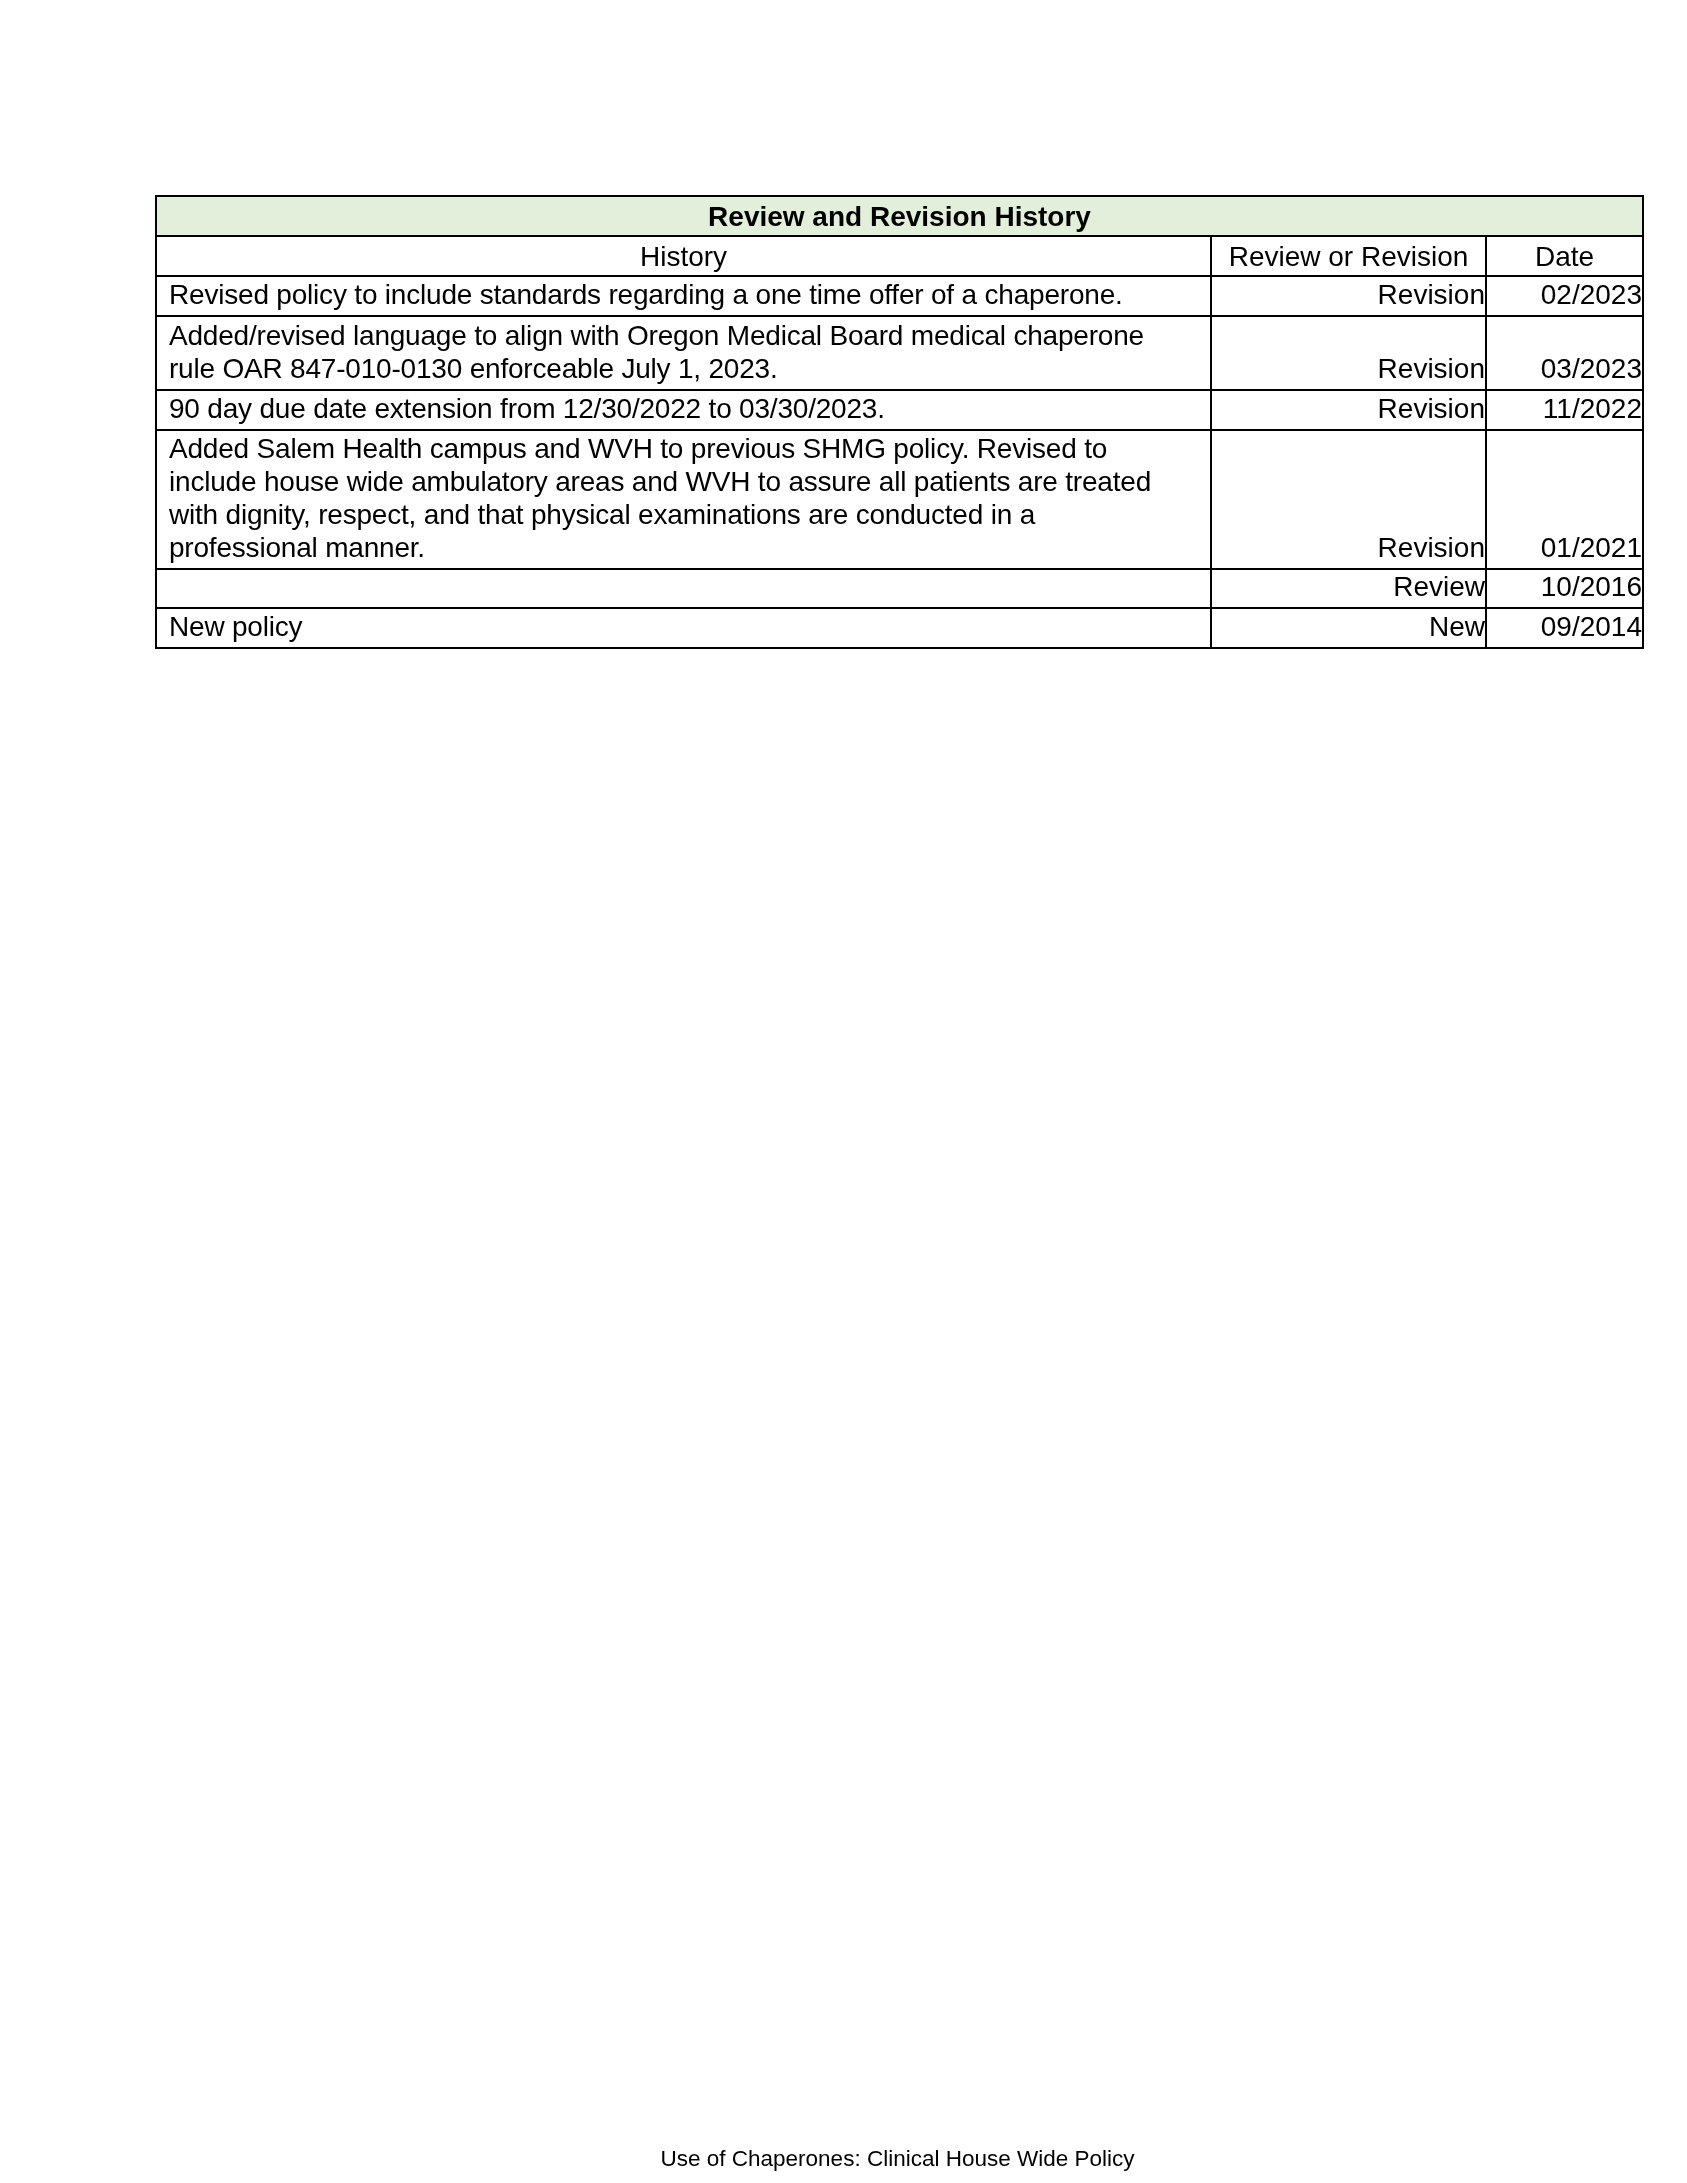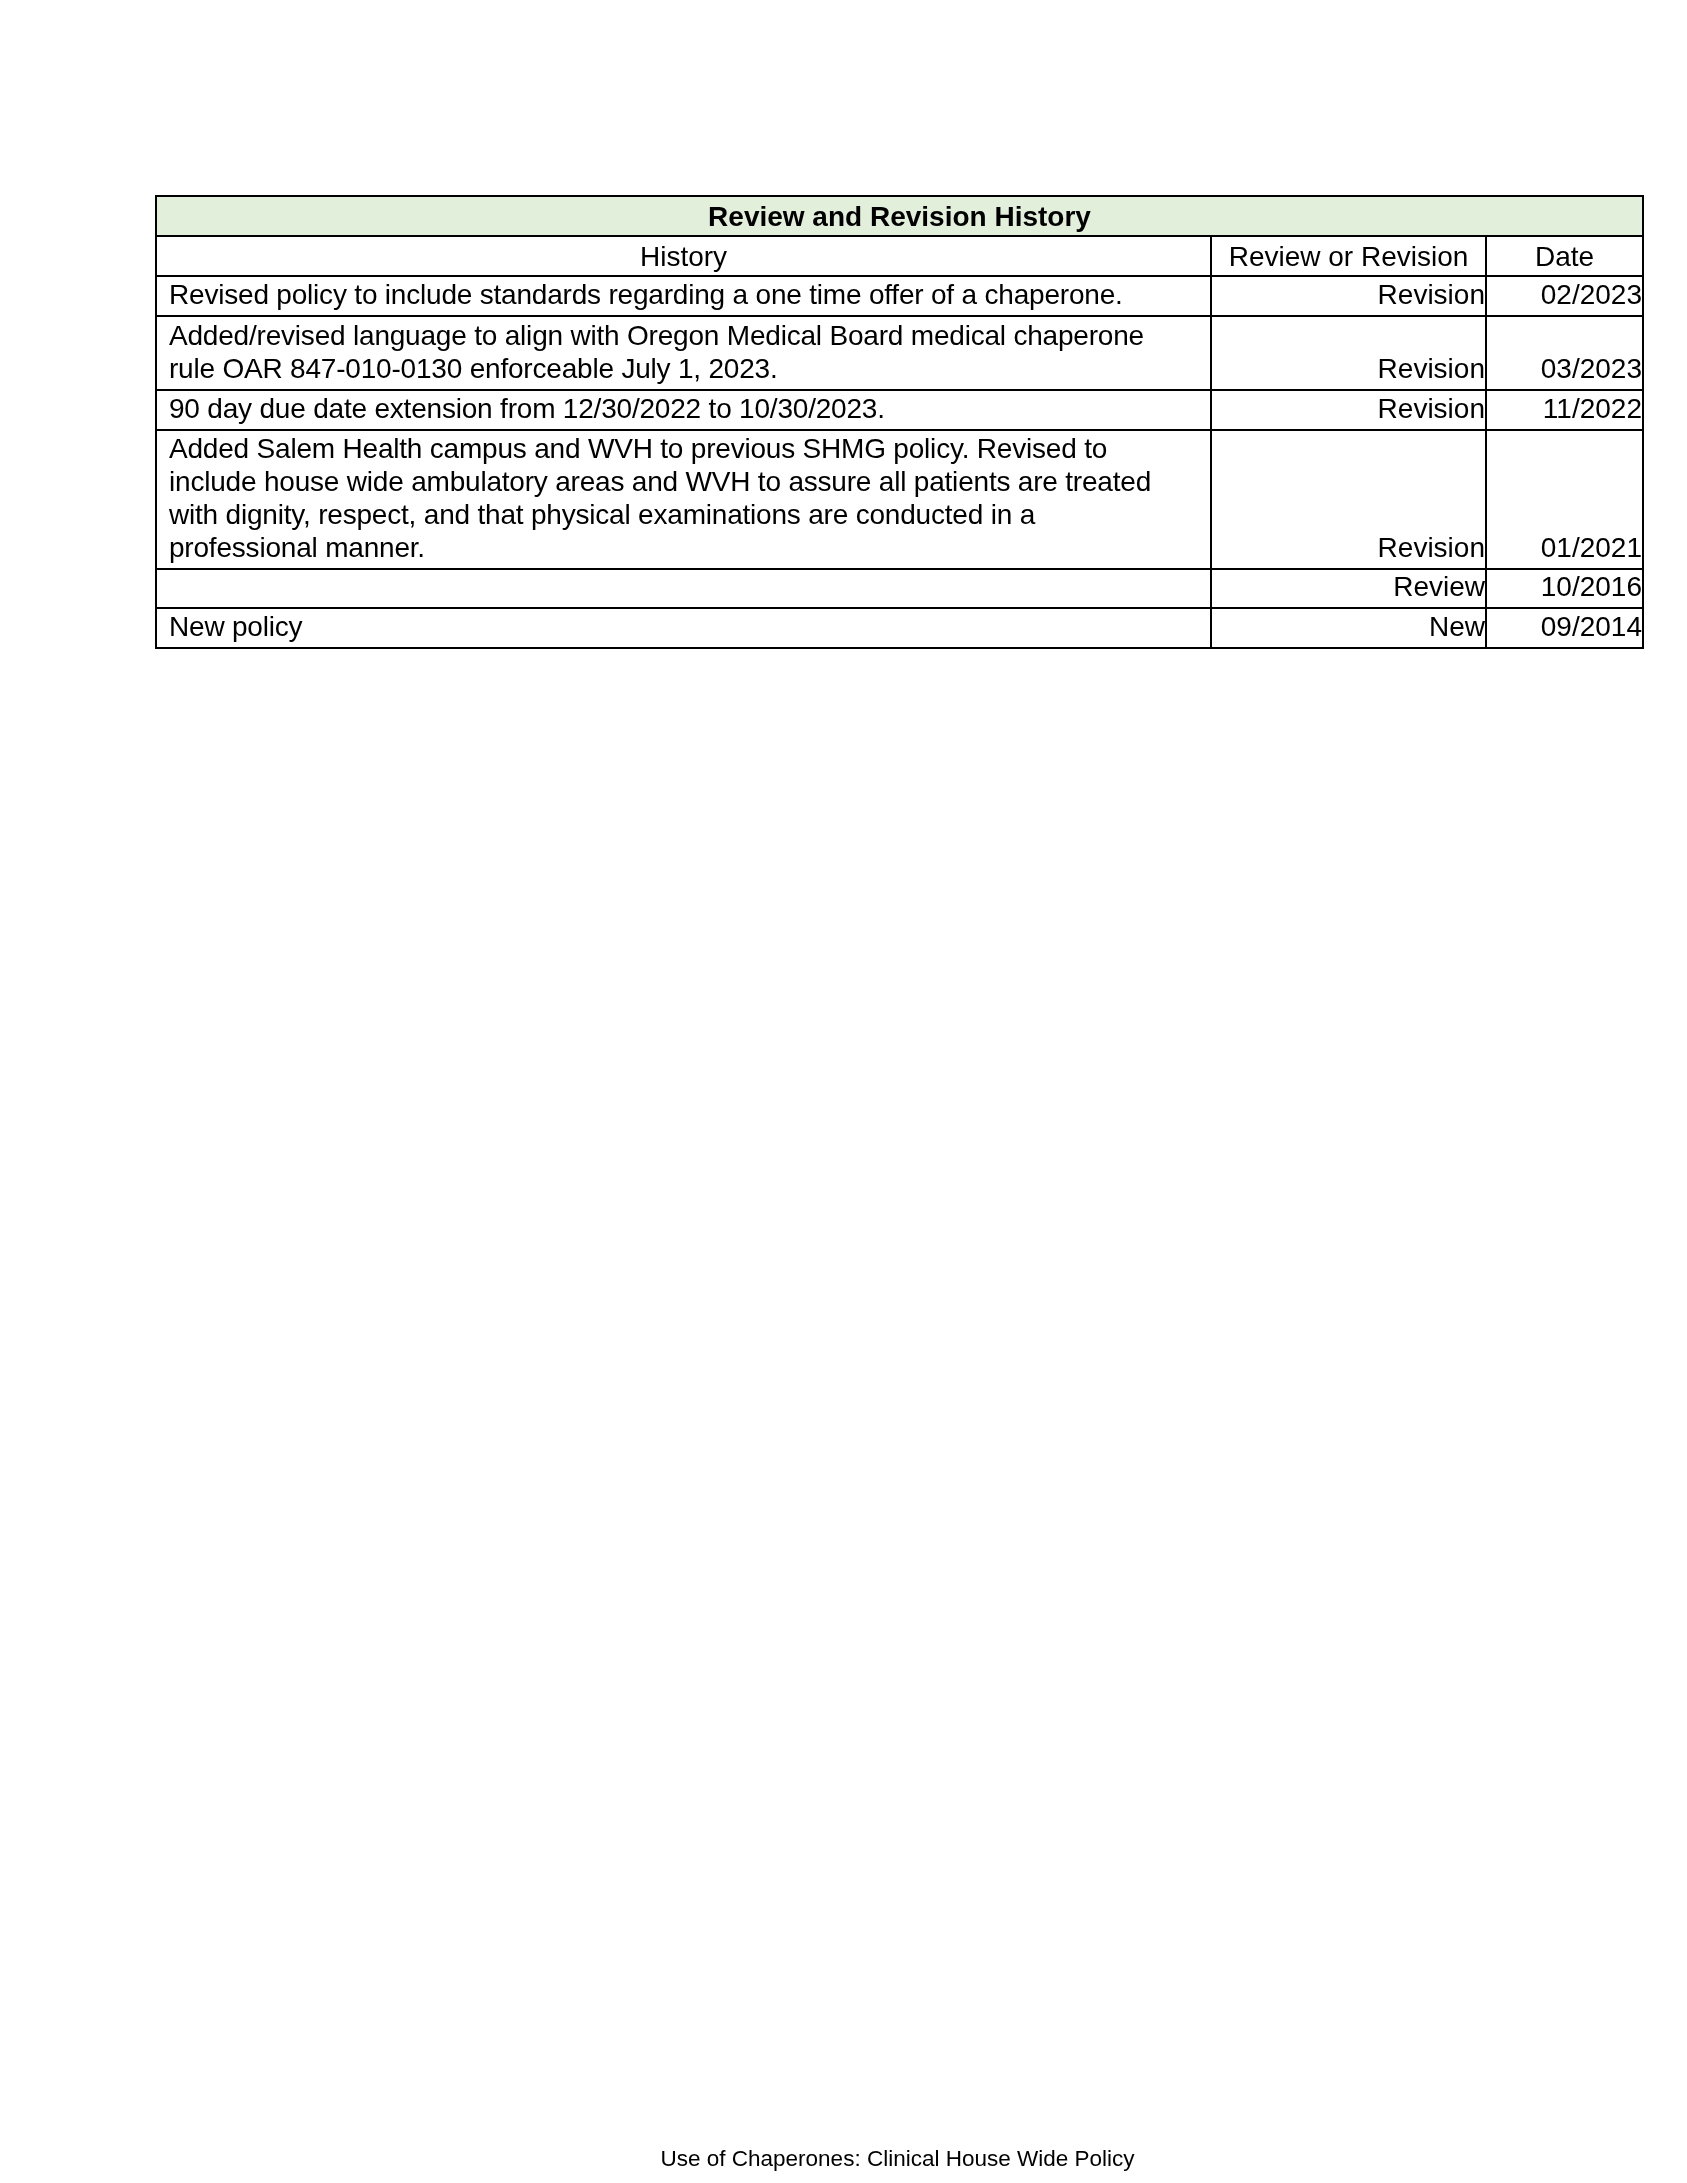--- a/index.html
+++ b/index.html
@@ -91,21 +91,21 @@
       <td class="type-cell">Revision</td>
       <td class="date-cell">02/2023</td>
     </tr>
     <tr class="r2">
       <td class="history-cell">Added/revised language to align with Oregon Medical Board medical chaperone
 rule OAR 847-010-0130 enforceable July 1, 2023.</td>
       <td class="type-cell">Revision</td>
       <td class="date-cell">03/2023</td>
     </tr>
     <tr class="r3">
-      <td class="history-cell">90 day due date extension from 12/30/2022 to 10/30/2023.</td>
+      <td class="history-cell">90 day due date extension from 12/30/2022 to 03/30/2023.</td>
       <td class="type-cell">Revision</td>
       <td class="date-cell">11/2022</td>
     </tr>
     <tr class="r4">
       <td class="history-cell">Added Salem Health campus and WVH to previous SHMG policy. Revised to
 include house wide ambulatory areas and WVH to assure all patients are treated
 with dignity, respect, and that physical examinations are conducted in a
 professional manner.</td>
       <td class="type-cell">Revision</td>
       <td class="date-cell">01/2021</td>

